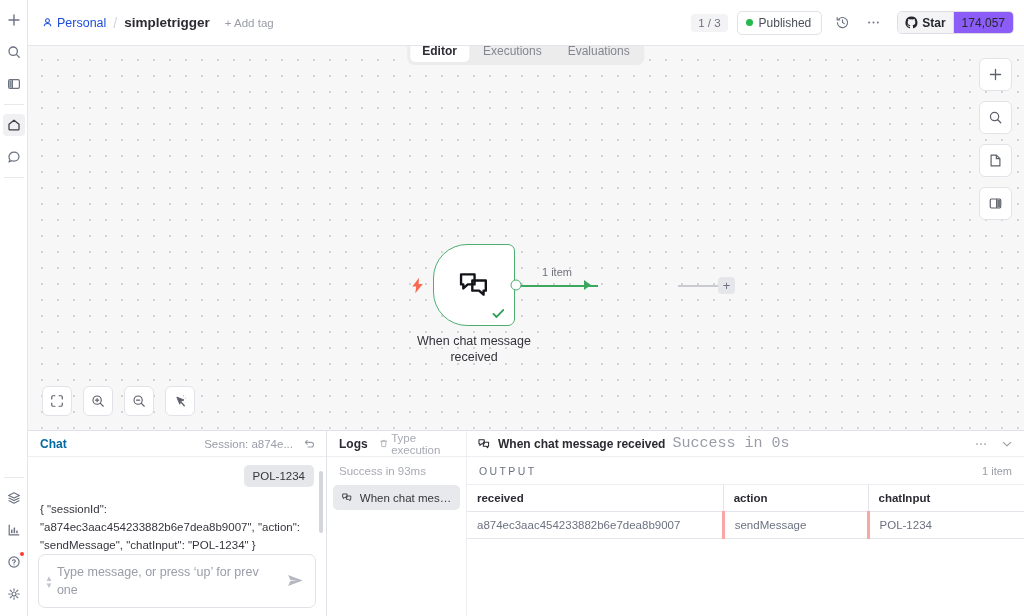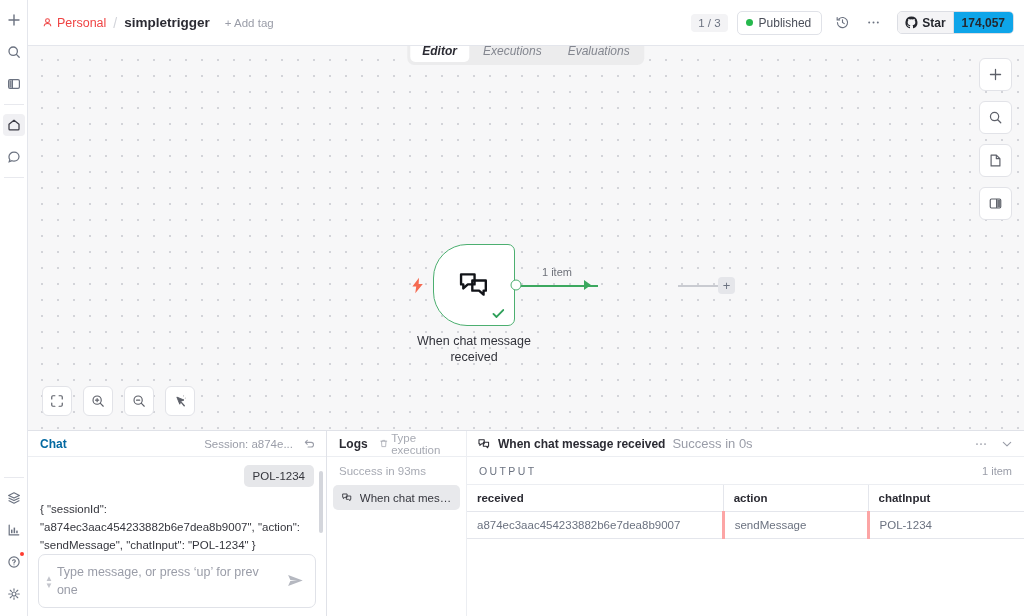--- a/index.html
+++ b/index.html
@@ -42,21 +42,21 @@
   
   #topbar {
     height: 46px; flex: 0 0 46px;
     border-bottom: 1px solid #e4e6ec;
     background: #fff;
     display: flex; align-items: center;
     padding: 0 10px 0 14px;
     position: relative; z-index: 20;
   }
   .bc { display: flex; align-items: center; gap: 7px; }
-  .bc-personal { display: flex; align-items: center; gap: 4px; color: #ef4444; font-size: 12.5px; }
+  .bc-personal { display: flex; align-items: center; gap: 4px; color: #1d4ed8; font-size: 12.5px; }
   .bc-slash { color: #d2d4da; font-size: 14px; }
   .bc-name { font-weight: 700; font-size: 13.5px; color: #2b2b33; }
   .bc-addtag { color: #9a9da8; font-size: 11.5px; margin-left: 8px; cursor: pointer; }
 
   .top-right { margin-left: auto; display: flex; align-items: center; gap: 9px; }
   .pager {
     background: #f3f3f5; border-radius: 4px; color: #6b7280;
     font-size: 11.5px; padding: 3px 7px;
   }
   .pub-pill {
@@ -68,38 +68,38 @@
   .icon-btn { width: 22px; height: 22px; display:flex; align-items:center; justify-content:center; color:#6b7280; cursor:pointer; }
   .gh {
     display: flex; align-items: stretch; border: 1px solid #dcdee4;
     border-radius: 5px; overflow: hidden; height: 23px; margin-left: 4px;
   }
   .gh-left {
     background: #f4f4f6; display: flex; align-items: center; gap: 4px;
     padding: 0 7px; font-size: 12px; font-weight: 700; color: #25272e;
     border-right: 1px solid #dcdee4;
   }
-  .gh-right { background: #0ea5e9; display: flex; align-items: center; padding: 0 8px; font-size: 12px; font-weight: 700; color: #25272e; }
+  .gh-right { background: #8b5cf6; display: flex; align-items: center; padding: 0 8px; font-size: 12px; font-weight: 400; color: #25272e; }
 
   
   #canvas-wrap { flex: 1 1 auto; position: relative; min-height: 0; }
   #canvas {
     position: absolute; inset: 0;
     background-color: #f7f7f8;
     background-image: radial-gradient(#d3d4d9 1px, transparent 1px);
     background-size: 16px 16px;
     background-position: 6px 6px;
     overflow: hidden;
   }
 
   
   #tabs {
     position: absolute; top: -9px; left: 50%; transform: translateX(-50%);
     background: #ececed; border-radius: 7px; padding: 3px;
-    display: flex; gap: 2px; z-index: 15; font-style: italic;
+    display: flex; gap: 2px; z-index: 15;
   }
   .tab { padding: 4px 12px; font-size: 12px; border-radius: 5px; color: #83868f; cursor: pointer; white-space: nowrap; }
   .tab.active { background: #fff; color: #2b2b33; font-weight: 700; }
 
   
   .node-wrap { position: absolute; }
   .node-box { position: relative; background: #fff; }
   .node-trigger {
     width: 82px; height: 82px;
     border: 1.6px solid #4caf70;
@@ -203,21 +203,21 @@
   #logs { flex: 1 1 auto; display: flex; flex-direction: column; min-width: 0; }
   .logs-head { height: 26px; flex: 0 0 26px; display: flex; align-items: stretch; border-bottom: 1px solid #eceef2; }
   .logs-head-left {
     width: 140px; flex: 0 0 140px; display: flex; align-items: center; gap: 11px;
     padding: 0 8px 0 12px; border-right: 1px solid #eceef2;
   }
   .logs-title { font-size: 12px; font-weight: 700; color: #2b2b33; }
   .logs-clear { display: flex; align-items: center; gap: 3px; font-size: 11.5px; color: #a7aab3; cursor: pointer; }
   .logs-head-right { flex: 1 1 auto; display: flex; align-items: center; gap: 7px; padding: 0 10px 0 10px; min-width: 0; }
   .lh-node { font-size: 12px; font-weight: 700; color: #2b2b33; }
-  .lh-status { font-size: 13px; color: #9a9da8; }
+  .lh-status { font-size: 15px; color: #9a9da8; font-family: Liberation Mono, monospace; }
   .lh-actions { margin-left: auto; display: flex; align-items: center; gap: 12px; color: #9a9da8; }
 
   .logs-body { flex: 1 1 auto; display: flex; min-height: 0; }
   .logs-list { width: 140px; flex: 0 0 140px; border-right: 1px solid #eceef2; padding: 6px 6px 0 6px; }
   .logs-sub { font-size: 11.5px; color: #a7aab3; padding: 2px 0 8px 6px; }
   .log-item {
     display: flex; align-items: center; gap: 7px;
     background: #e8e9ec; border-radius: 5px; padding: 6px 8px;
     font-size: 11.5px; color: #35363d; cursor: pointer;
   }

